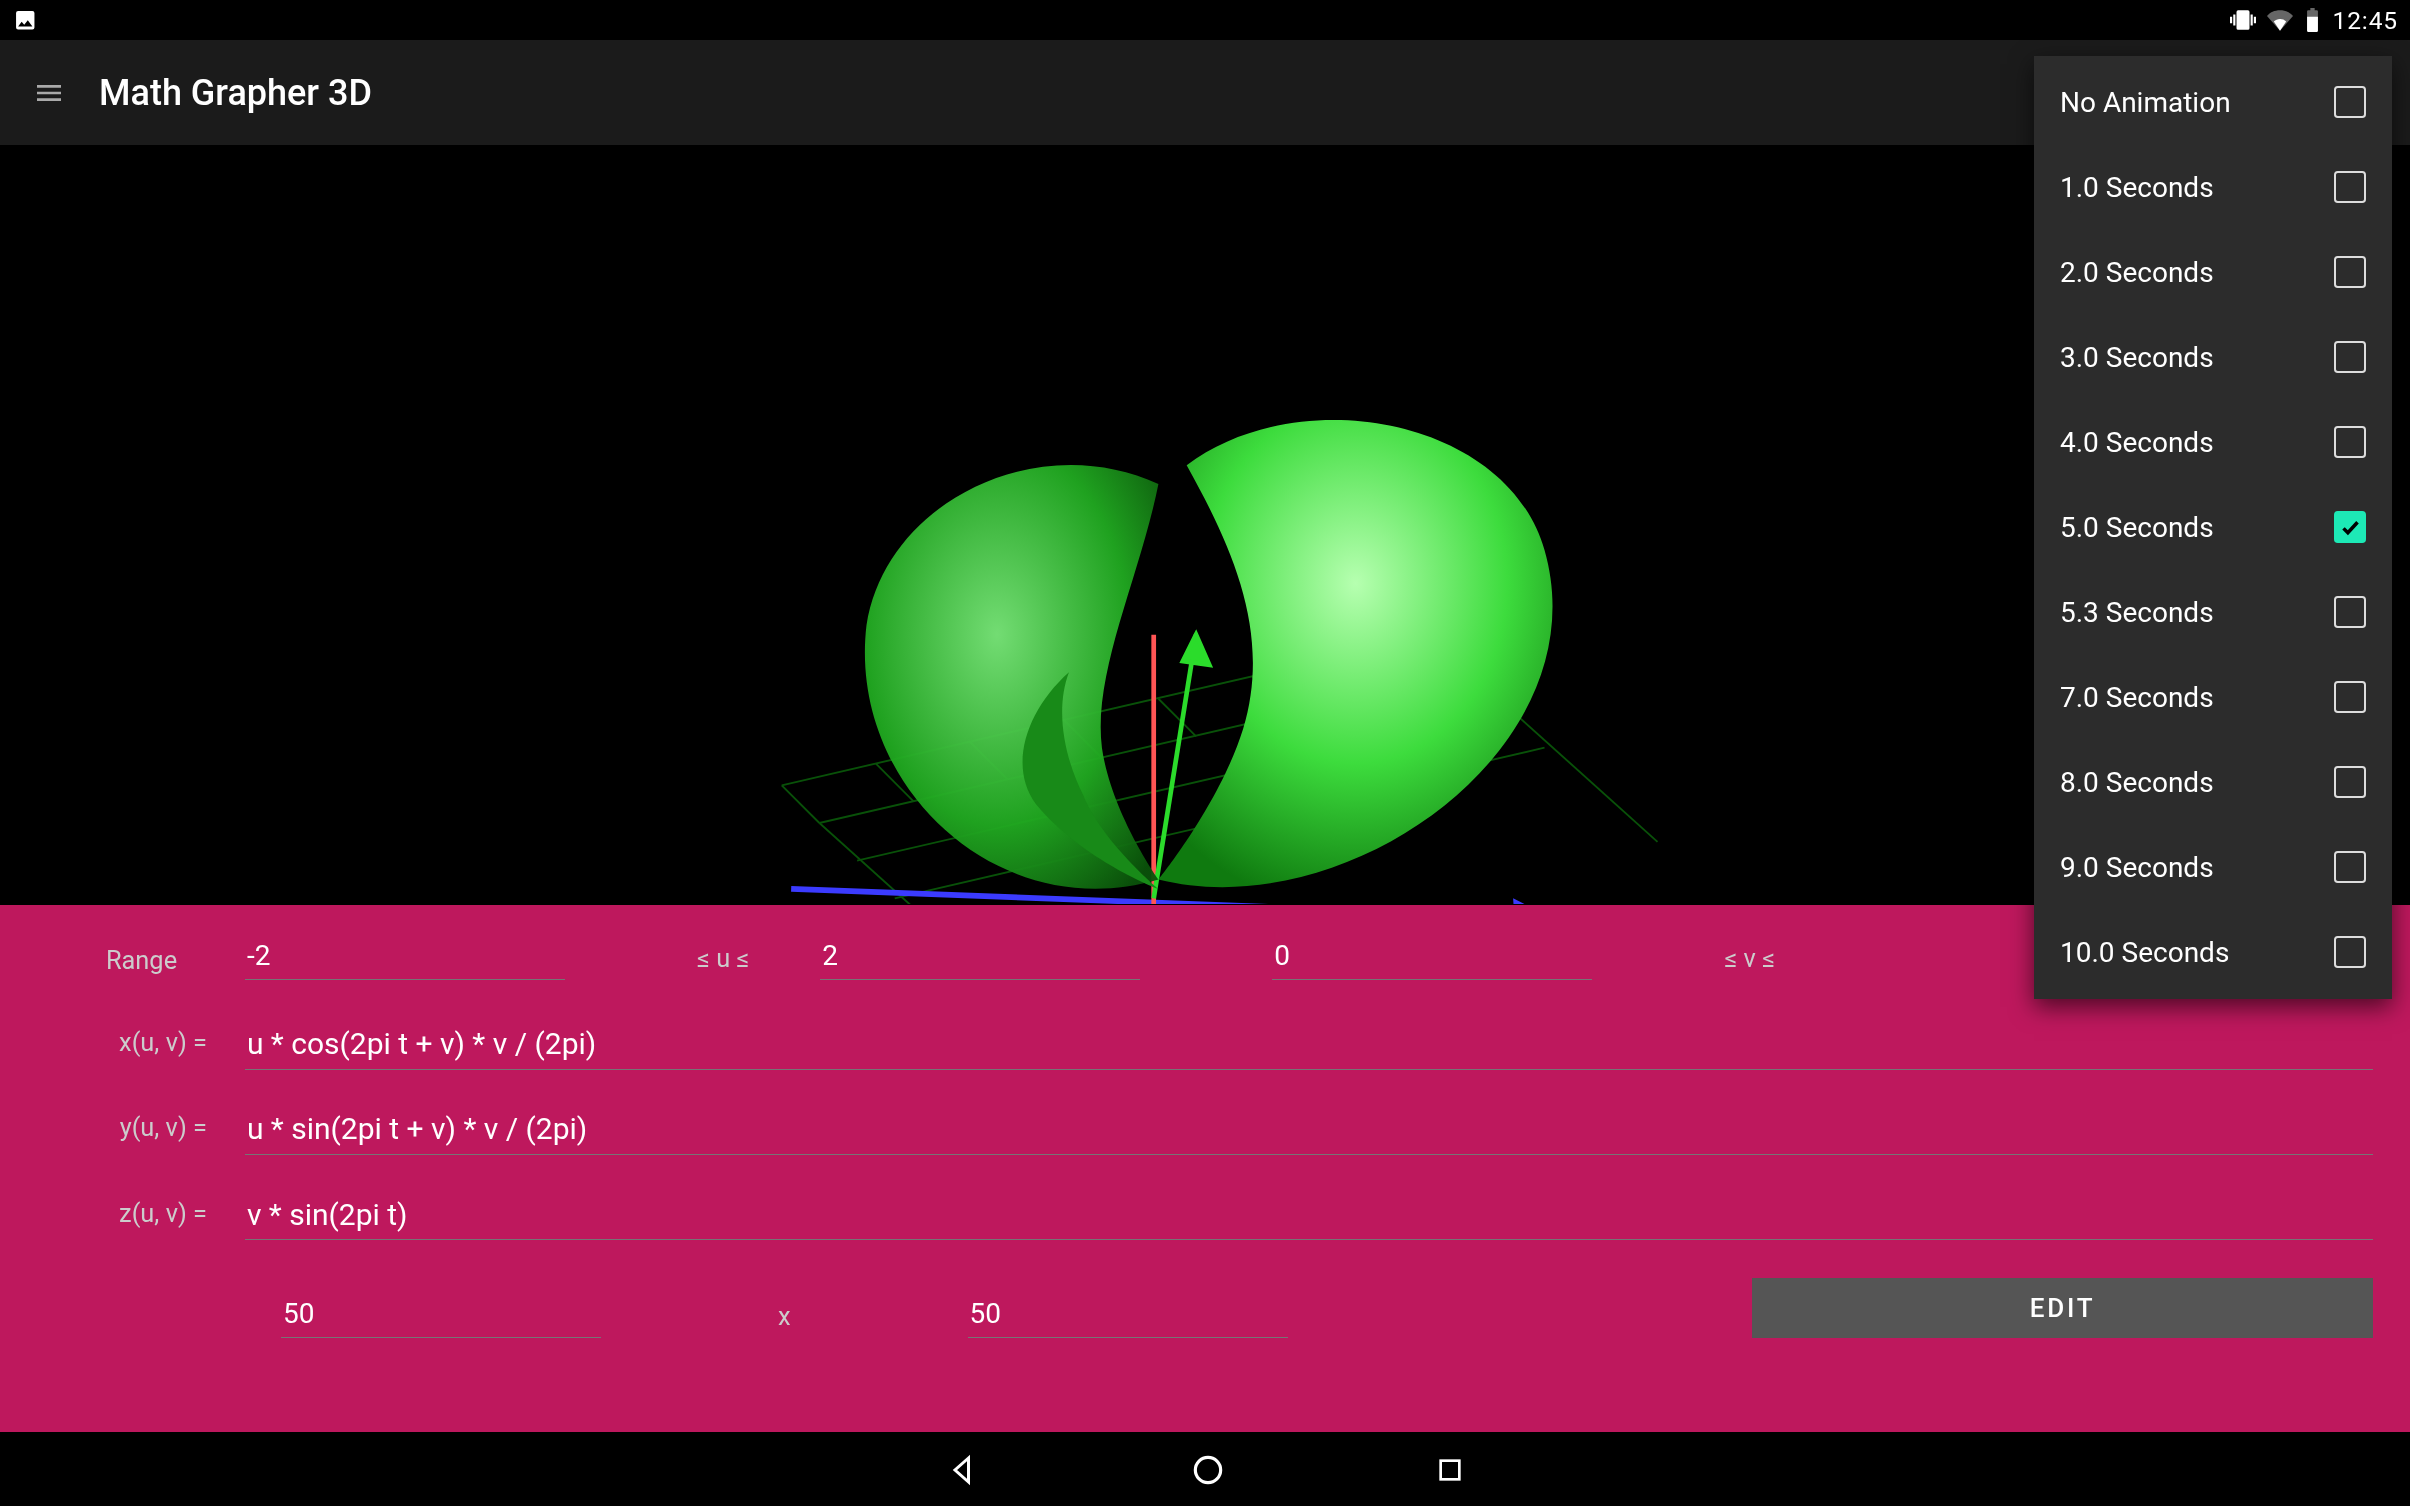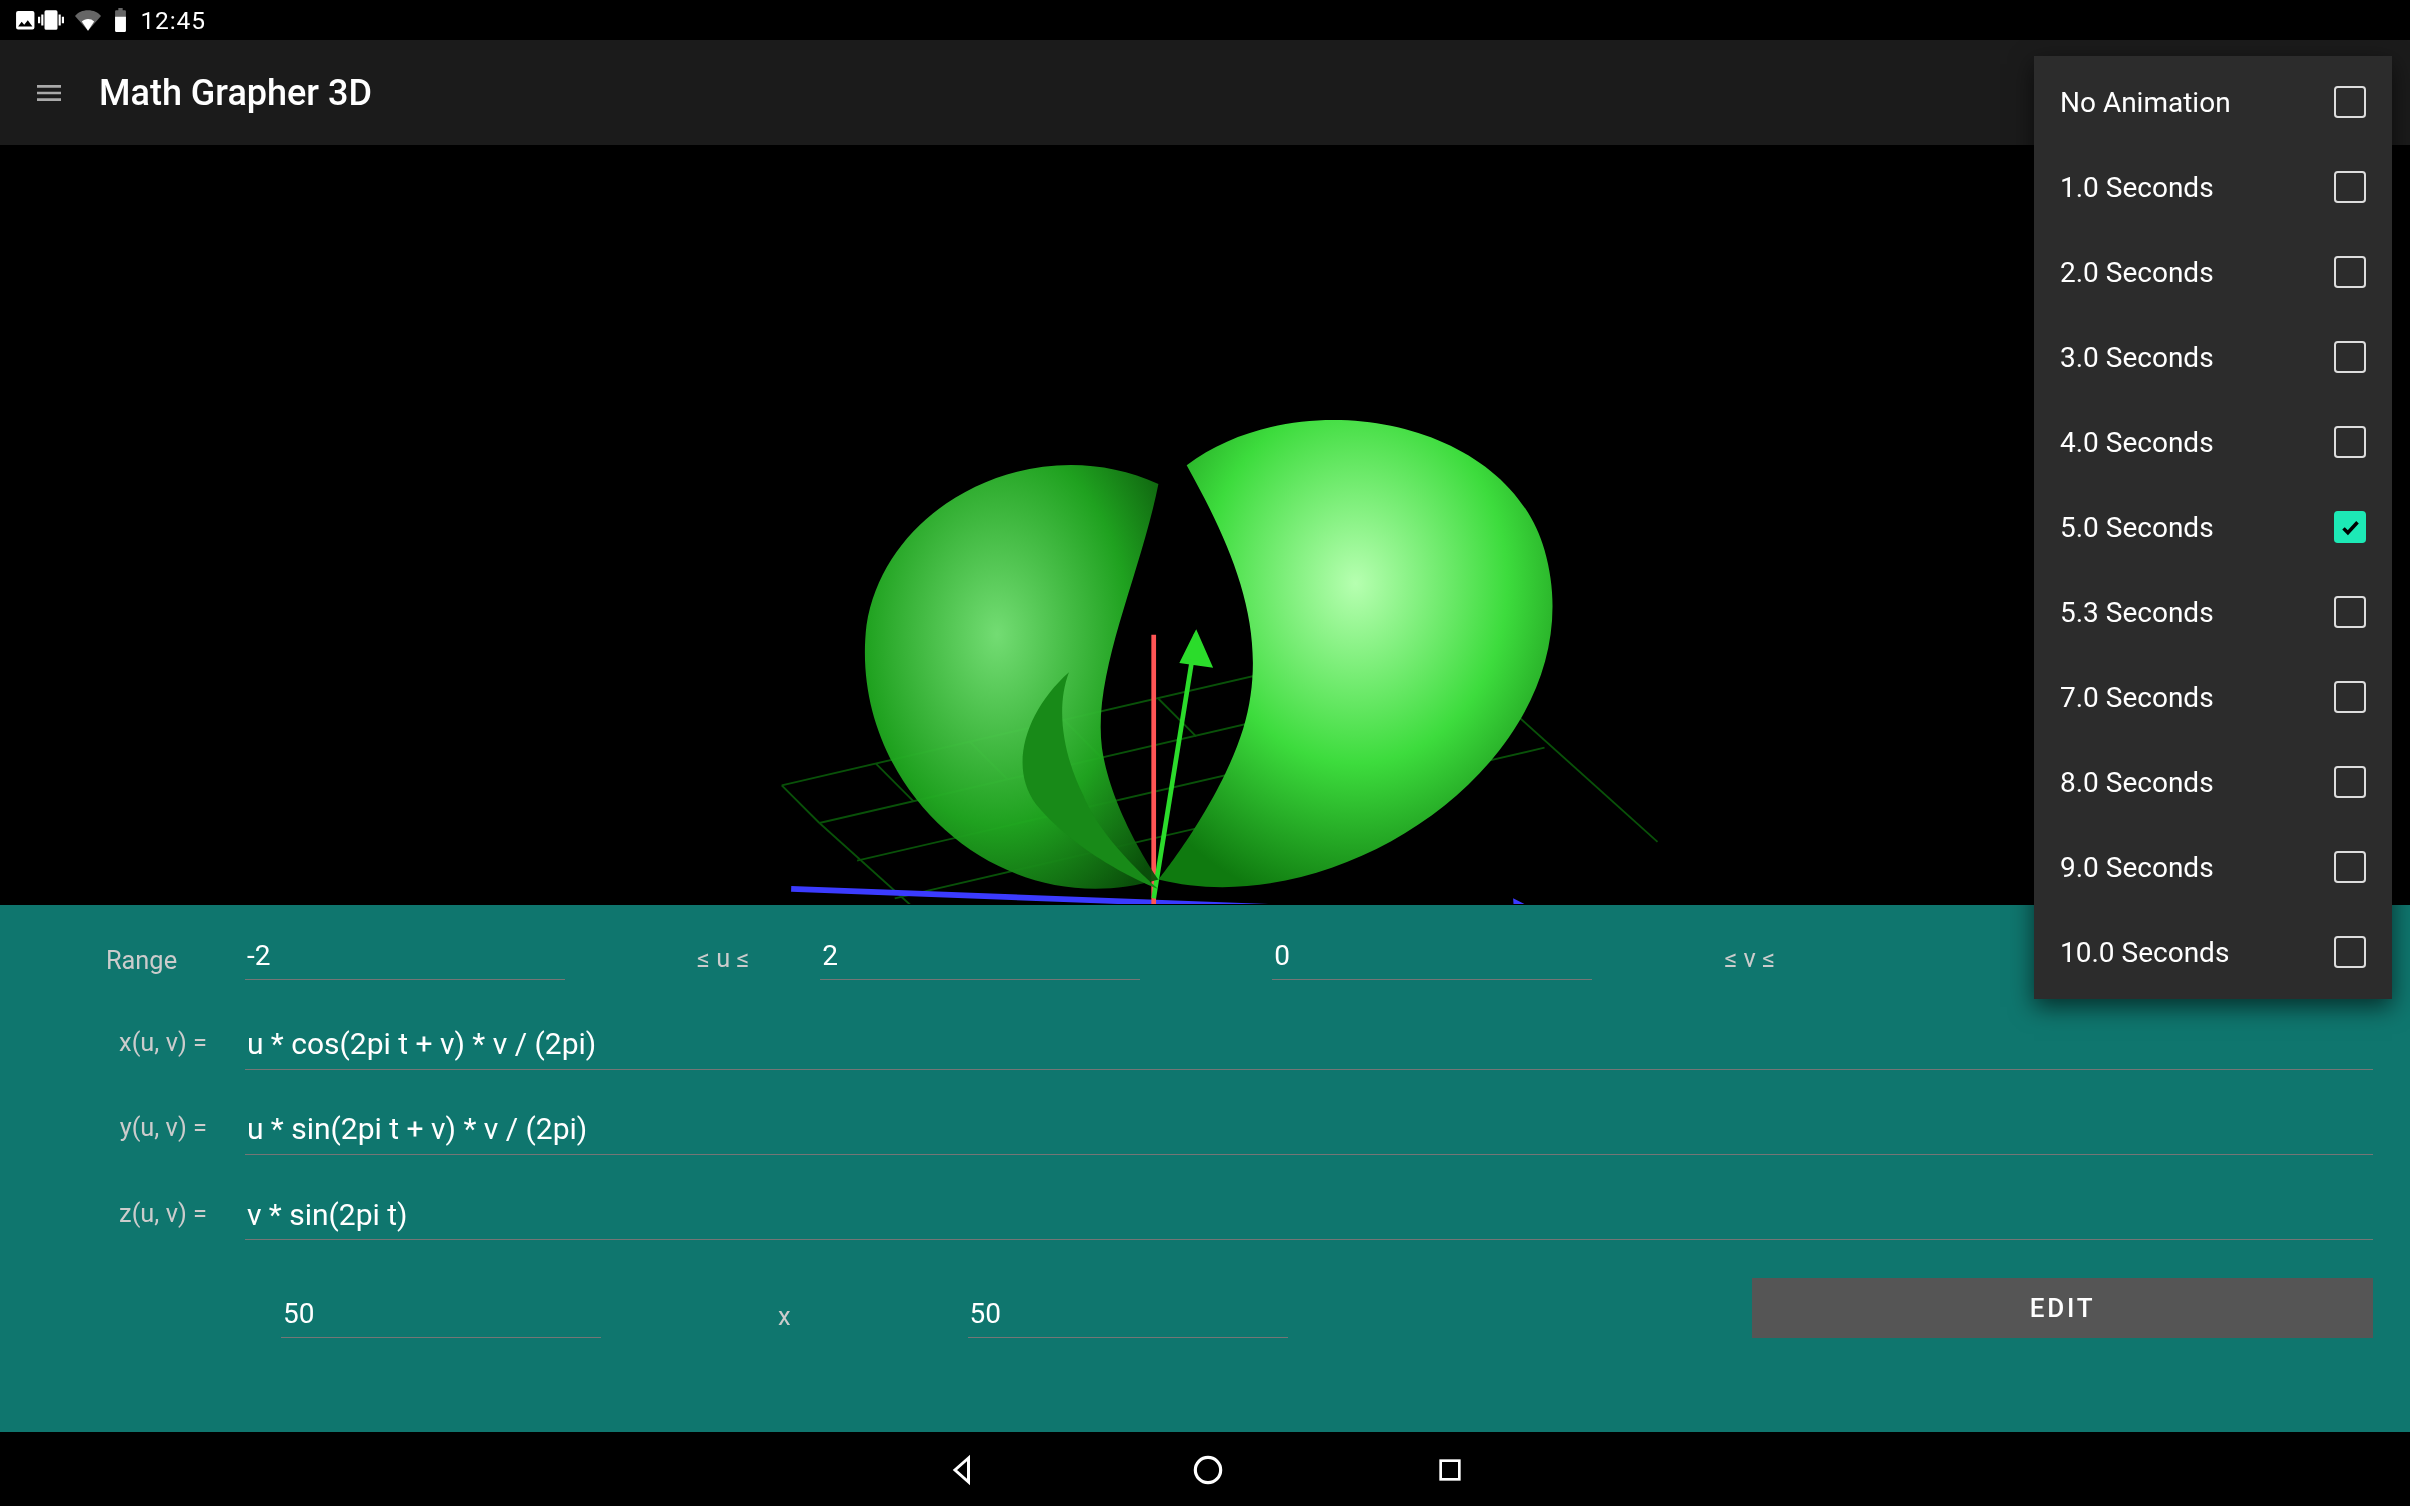--- a/index.html
+++ b/index.html
@@ -1,31 +1,31 @@
 <!DOCTYPE html>
 <html style="font-size:15px"><head>
 <meta charset="utf-8">
 <style>
   * { box-sizing: border-box; margin: 0; padding: 0; }
   html, body { width: 2411px; height: 1507px; overflow: hidden; font-family: Roboto, "Helvetica Neue", Arial, sans-serif; background:#000; color:#fff; }
   .screen { position:relative; width:2411px; height:1507px; background:#000; }
   
-  .statusbar { position:absolute; top:0; left:0; right:0; height:40px; background:#000; display:flex; align-items:center; justify-content:flex-start; padding:0 13px; font-size:24.5px; }
+  .statusbar { position:absolute; top:0; left:0; right:0; height:40px; background:#000; display:flex; align-items:center; justify-content:space-between; padding:0 13px; font-size:24.5px; }
   .statusbar .left-icons, .statusbar .right-icons { display:flex; align-items:center; gap:11.3px; }
   .statusbar .clock { font-weight:400; letter-spacing:0.9px; }
   .statusbar svg { display:block; }
   
   .appbar { position:absolute; top:40px; left:0; right:0; height:105px; background:#1b1b1b; display:flex; align-items:center; padding-left:28px; gap:30px; }
   .appbar .menu-btn { width:41px; height:41px; display:flex; align-items:center; justify-content:center; }
   .appbar .title { font-size:36px; font-weight:500; }
   
   .viewport { position:absolute; top:145px; left:0; right:0; bottom:603px; background:#000; }
   .viewport svg { position:absolute; top:0; left:0; width:100%; height:100%; }
   
-  .panel { position:absolute; left:0; right:0; bottom:75px; height:527px; background:#0f766e; padding:30px 38px 15px 38px; }
+  .panel { position:absolute; left:0; right:0; bottom:75px; height:527px; background:#be185d; padding:30px 38px 15px 38px; }
   .row { display:flex; align-items:flex-end; margin-bottom:42px; }
   .row .label { width:207px; text-align:center; font-size:25.4px; color:#ccc; padding-bottom:5.6px; }
   .input-u { color:#fff; font-size:28px; background:transparent; border:none; border-bottom:1.9px solid #757575; padding:3.8px 1.9px 7.5px 1.9px; outline:none; font-family:inherit; }
   .range-input { width:320px; }
   .sep { font-size:25.4px; color:#ccc; padding:0 71px 7.5px 132px; white-space:nowrap; }
   .sep2 { font-size:25.4px; color:#ccc; padding:0 0 7.5px 132px; white-space:nowrap; }
   .eq-row { display:flex; align-items:center; margin-bottom:38px; }
   .eq-row .eq-label { width:207px; text-align:right; font-size:25.4px; color:#ccc; padding-bottom:7.5px; padding-right:38px; }
   .eq-row .eq-input { flex:1; color:#fff; font-size:30px; background:transparent; border:none; border-bottom:1.9px solid #757575; padding:3.8px 1.9px 7.5px 1.9px; outline:none; font-family:inherit; }
   .bottom-row { display:flex; align-items:flex-end;gap:36px; }

